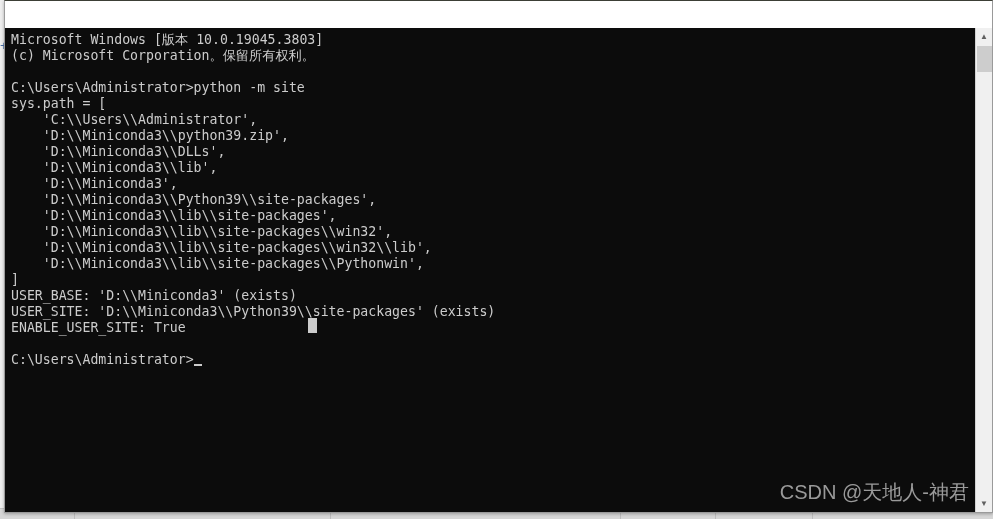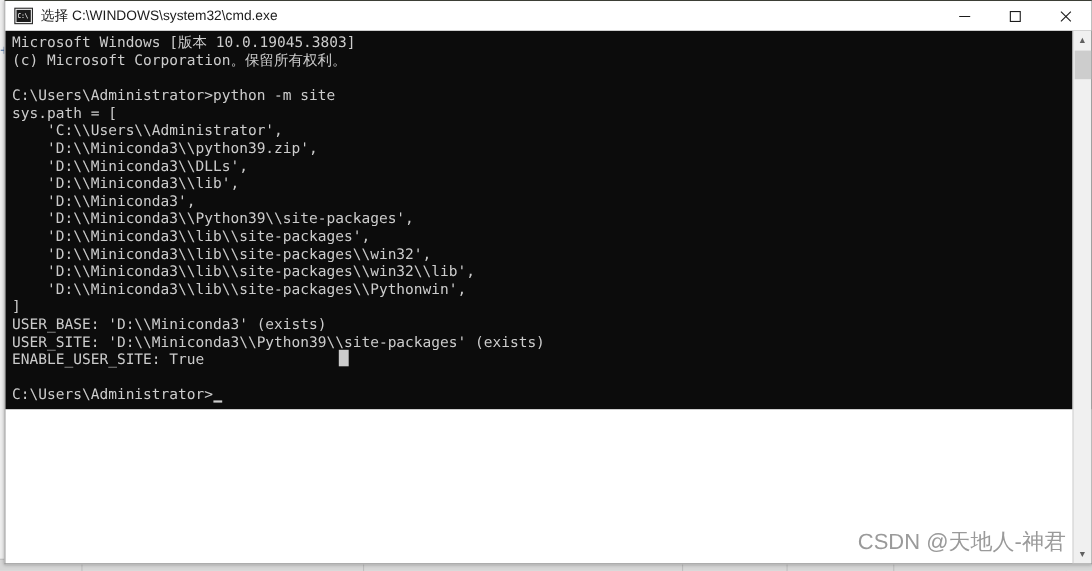--- a/index.html
+++ b/index.html
@@ -169,21 +169,21 @@
     color: #1b1b1b;
   }
   .win-btn svg { display: block; }
 
   
   .console-area {
     position: absolute;
     left: 0;
     top: 27px;
     width: 987px;
-    height: 344px;
+    height: 484px;
     background: #0c0c0c;
     box-sizing: border-box;
     overflow: hidden;
   }
   .console-text {
     position: absolute;
     left: 6px;
     top: 4px;
     margin: 0;
     color: #cccccc;
@@ -278,45 +278,20 @@
   <div class="bg-cell-div" style="left:74px;"></div>
   <div class="bg-cell-div" style="left:330px;"></div>
   <div class="bg-cell-div" style="left:620px;"></div>
   <div class="bg-cell-div" style="left:715px;"></div>
   <div class="bg-cell-div" style="left:812px;"></div>
   <div class="bg-faint-text" style="left:648px;">种类量</div>
   <div class="bg-faint-text" style="left:740px;">时间</div>
 
   <div class="cmd-window">
 
-    <div class="titlebar">
-      <div class="title-icon">
-        <div class="icon-inner">C:\</div>
-      </div>
-      <div class="title-text">选择 C:\WINDOWS\system32\cmd.exe</div>
-
-      <div class="win-buttons">
-        <div class="win-btn">
-          <svg width="12" height="12" viewBox="0 0 12 12">
-            <line x1="1" y1="6" x2="11" y2="6" stroke="#1b1b1b" stroke-width="1"></line>
-          </svg>
-        </div>
-        <div class="win-btn">
-          <svg width="12" height="12" viewBox="0 0 12 12">
-            <rect x="1.5" y="1.5" width="9" height="9" fill="none" stroke="#1b1b1b" stroke-width="1"></rect>
-          </svg>
-        </div>
-        <div class="win-btn">
-          <svg width="12" height="12" viewBox="0 0 12 12">
-            <line x1="1.5" y1="1.5" x2="10.5" y2="10.5" stroke="#1b1b1b" stroke-width="1"></line>
-            <line x1="10.5" y1="1.5" x2="1.5" y2="10.5" stroke="#1b1b1b" stroke-width="1"></line>
-          </svg>
-        </div>
-      </div>
-    </div>
 
     <div class="console-area">
       <pre class="console-text">Microsoft Windows [版本 10.0.19045.3803]
 (c) Microsoft Corporation。保留所有权利。
 
 C:\Users\Administrator&gt;python -m site
 sys.path = [
     'C:\\Users\\Administrator',
     'D:\\Miniconda3\\python39.zip',
     'D:\\Miniconda3\\DLLs',

